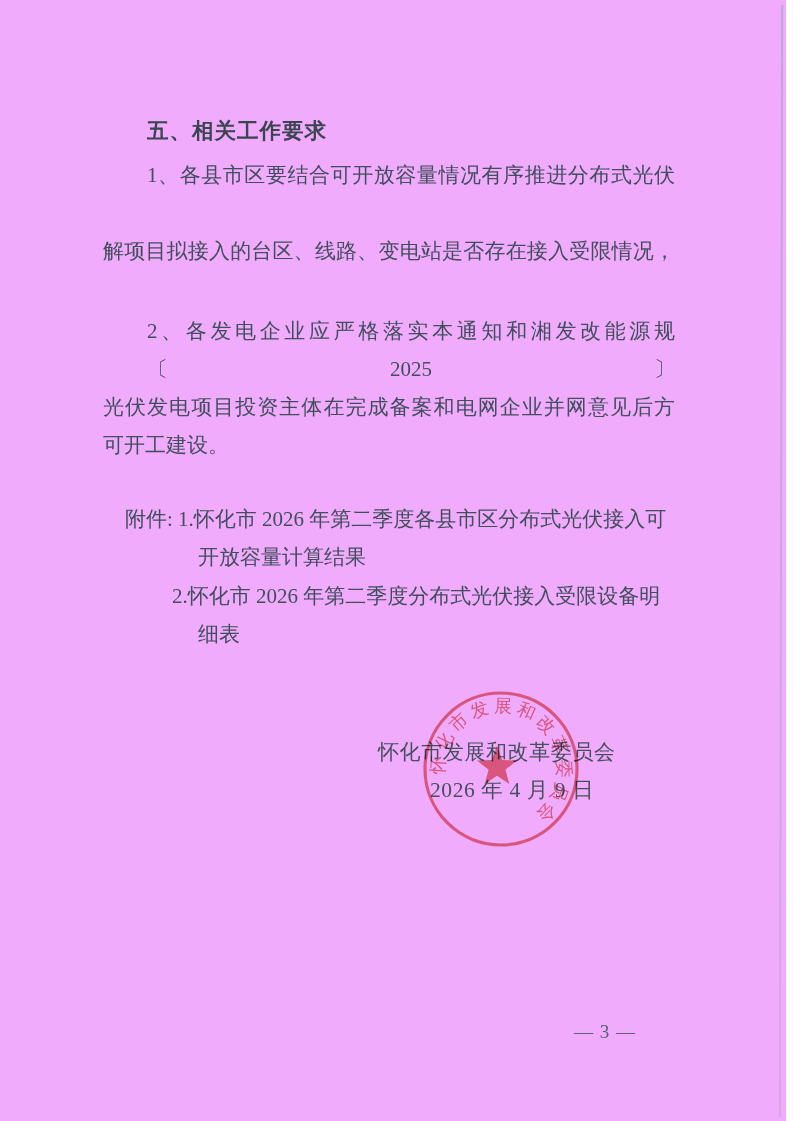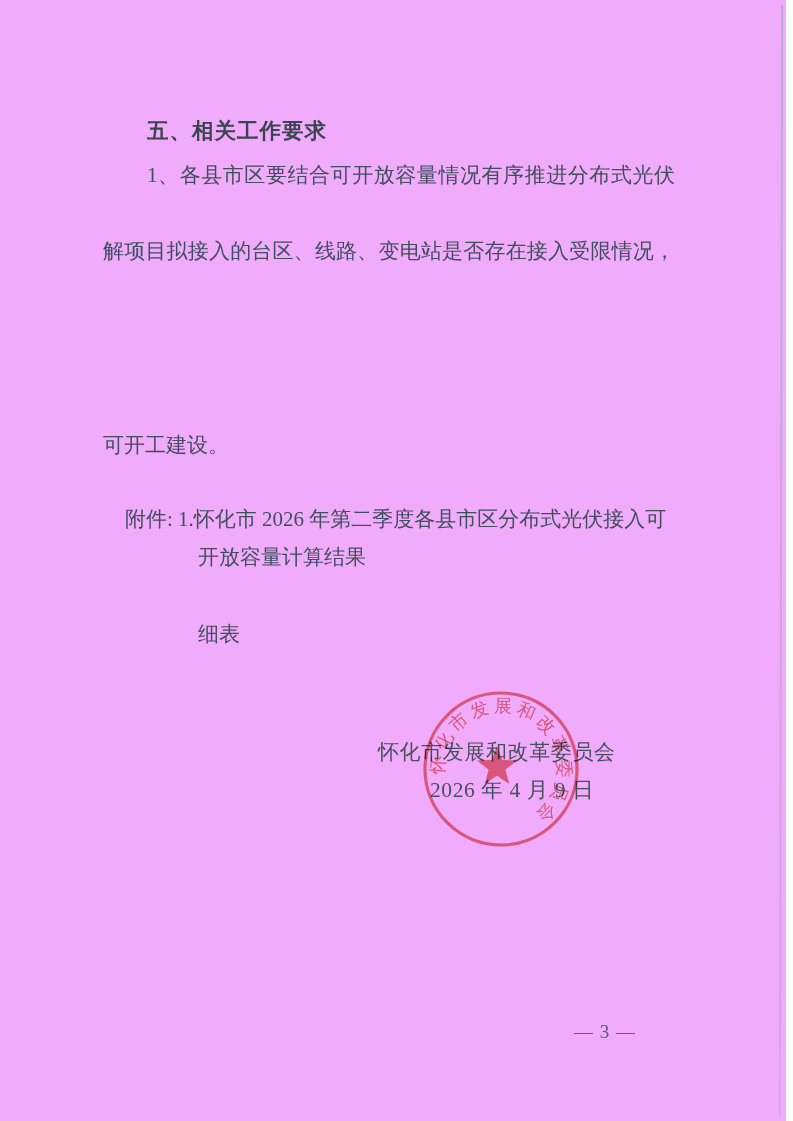--- a/index.html
+++ b/index.html
@@ -54,24 +54,27 @@
 
 <div class="page">
 
   <div class="scanline"></div>
 
   <div class="heading">五、相关工作要求</div>
 
   <div class="bline just ind" style="top:156px">1、各县市区要结合可开放容量情况有序推进分布式光伏</div>
   <div class="bline just" style="top:232px">解项目拟接入的台区、线路、变电站是否存在接入受限情况，</div>
 
+  <div class="bline just ind" style="top:312px">2、各发电企业应严格落实本通知和湘发改能源规〔2025〕</div>
+  <div class="bline just" style="top:388px">光伏发电项目投资主体在完成备案和电网企业并网意见后方</div>
   <div class="bline" style="top:426px">可开工建设。</div>
 
   <div class="attline" style="left:125px;top:500px">附件: 1.怀化市 2026 年第二季度各县市区分布式光伏接入可</div>
   <div class="attline" style="left:198px;top:538px">开放容量计算结果</div>
+  <div class="attline" style="left:172px;top:577px">2.怀化市 2026 年第二季度分布式光伏接入受限设备明</div>
   <div class="attline" style="left:198px;top:615px">细表</div>
 
   <div class="sig" style="left:378px;top:740px">怀化市发展和改革委员会</div>
   <div class="sig" style="left:430px;top:778px;font-size:21.5px">2026 年 4 月 9 日</div>
 
   <svg class="seal" viewBox="0 0 170 170">
     <circle cx="85" cy="85" r="76" fill="none" stroke-width="3.2" opacity="0.9" stroke="#e05e5e"></circle>
     <path id="sealArc" d="M 28.2 90 A 57 57 0 1 1 117.7 131.7" fill="none"></path>
     <text font-size="18" opacity="0.92" style="font-family:'Liberation Serif',serif;" fill="#e05e5e">
       <textPath href="#sealArc" startOffset="0" textLength="236" lengthAdjust="spacing">怀化市发展和改革委员会</textPath>

